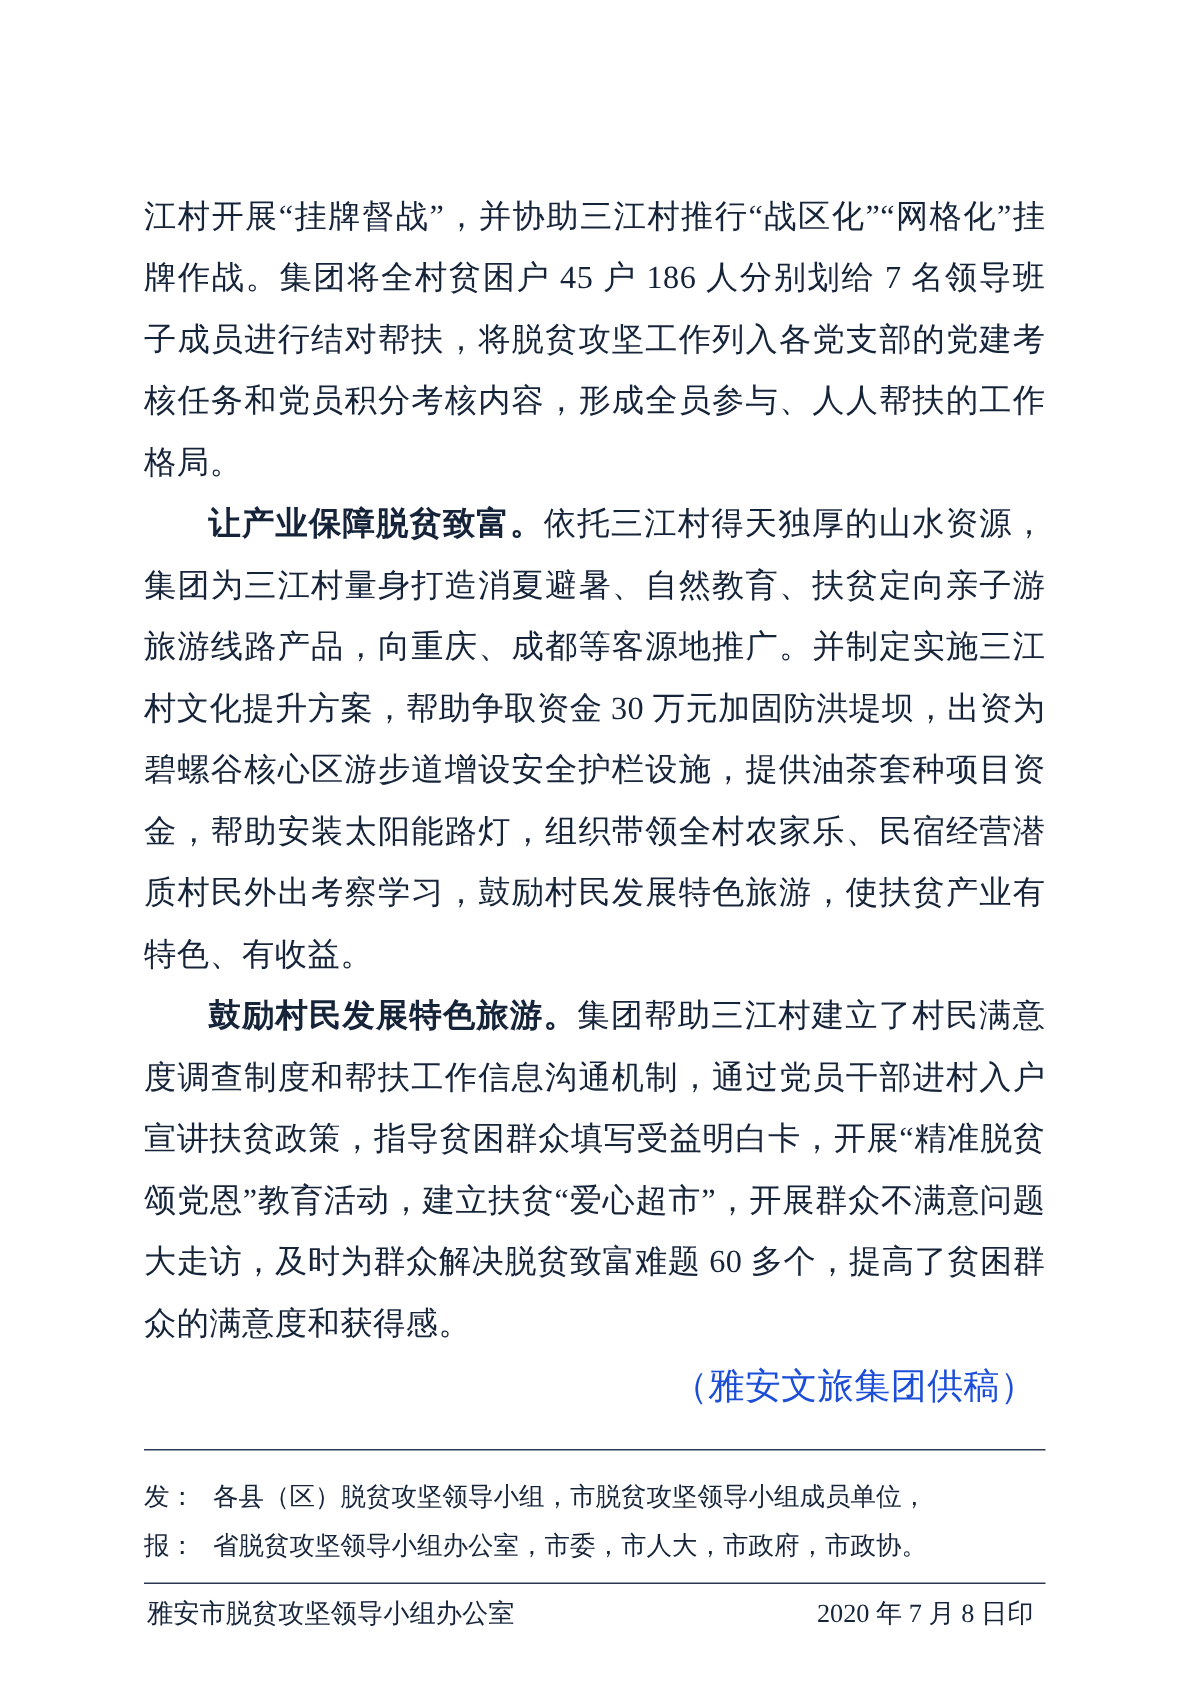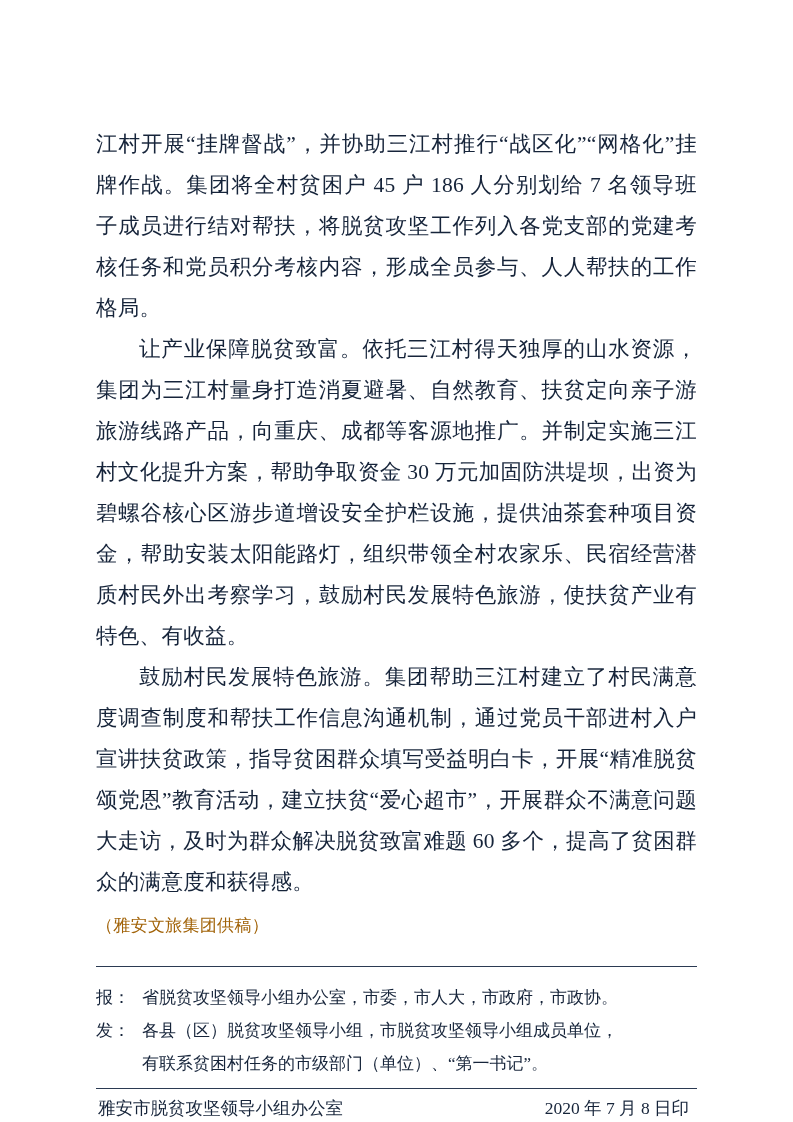--- a/index.html
+++ b/index.html
@@ -30,28 +30,28 @@
     color: #16243a;
   }
   p.para {
     margin: 0 0 0 0;
     text-indent: 2em;
   }
   p.para.first {
     text-indent: 0;
   }
   .lead {
-    font-weight: normal;
+    font-weight: bold;
   }
   .signature {
     margin-top: 2px;
-    text-align: left;
-    font-size: 17px;
+    text-align: right;
+    font-size: 24px;
     line-height: 41px;
-    color: #a16207;
+    color: #1d4ed8;
     padding-right: 6px;
   }
   .rule {
     border: 0;
     border-top: 1px solid #2b3a52;
     margin: 20px 0 0 0;
     width: 100%;
   }
   .dist-block {
     margin-top: 14px;
@@ -98,23 +98,22 @@
     <p class="para"><span class="lead">让产业保障脱贫致富。</span><span>依托三江村得天独厚的山水资源，集团为三江村量身打造消夏避暑、自然教育、扶贫定向亲子游旅游线路产品，向重庆、成都等客源地推广。并制定实施三江村文化提升方案，帮助争取资金 30 万元加固防洪堤坝，出资为碧螺谷核心区游步道增设安全护栏设施，提供油茶套种项目资金，帮助安装太阳能路灯，组织带领全村农家乐、民宿经营潜质村民外出考察学习，鼓励村民发展特色旅游，使扶贫产业有特色、有收益。</span></p>
 
     <p class="para"><span class="lead">鼓励村民发展特色旅游。</span><span>集团帮助三江村建立了村民满意度调查制度和帮扶工作信息沟通机制，通过党员干部进村入户宣讲扶贫政策，指导贫困群众填写受益明白卡，开展“精准脱贫颂党恩”教育活动，建立扶贫“爱心超市”，开展群众不满意问题大走访，及时为群众解决脱贫致富难题 60 多个，提高了贫困群众的满意度和获得感。</span></p>
 
     <div class="signature">（雅安文旅集团供稿）</div>
   </div>
 
   <hr class="rule">
 
   <div class="dist-block">
+    <span class="dist-line"><span class="lbl">发：</span><span>各县（区）脱贫攻坚领导小组，市脱贫攻坚领导小组成员单位，</span></span>
     <span class="dist-line"><span class="lbl">报：</span><span>省脱贫攻坚领导小组办公室，市委，市人大，市政府，市政协。</span></span>
-    <span class="dist-line"><span class="lbl">发：</span><span>各县（区）脱贫攻坚领导小组，市脱贫攻坚领导小组成员单位，</span></span>
-    <span class="dist-line indent"><span>有联系贫困村任务的市级部门（单位）、“第一书记”。</span></span>
   </div>
 
   <hr class="rule2">
 
   <div class="footer-row">
     <span>雅安市脱贫攻坚领导小组办公室</span>
     <span>2020 年 7 月 8 日印</span>
   </div>
 
 </div>

